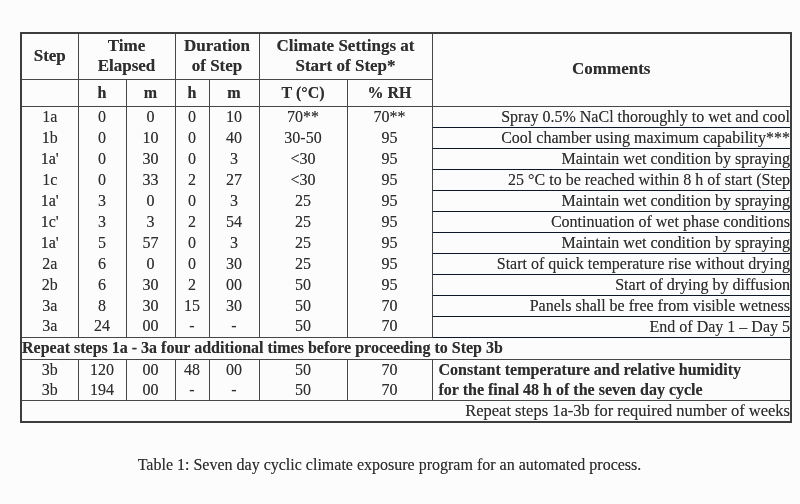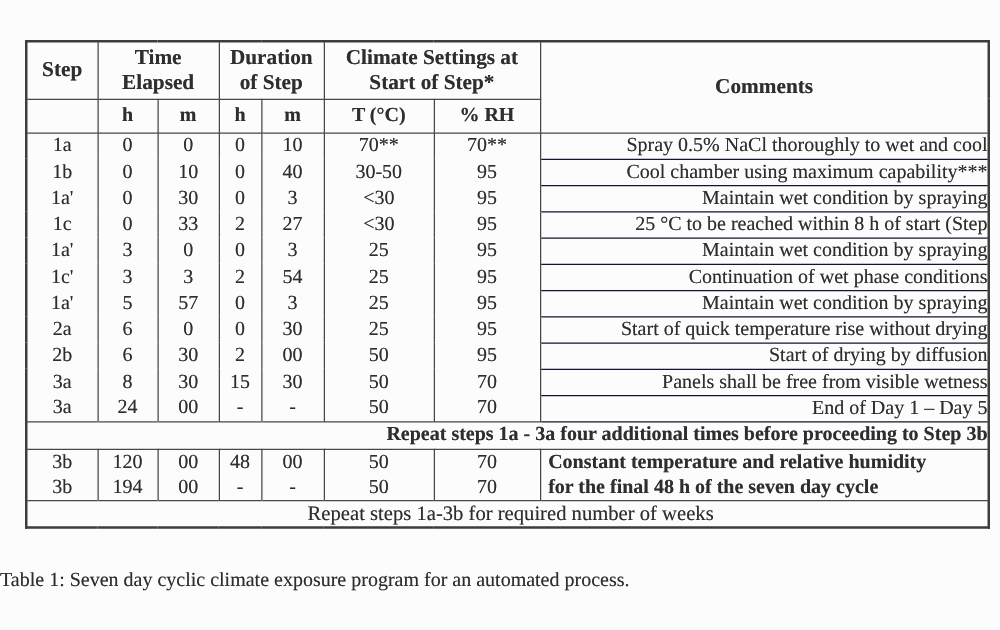--- a/index.html
+++ b/index.html
@@ -63,45 +63,46 @@
     white-space: pre-line;
     line-height: 20px;
     font-weight: bold;
   }
   tr.repeat-row { height: 22px; }
   tr.repeat-row td {
     border-top: 1px solid #474747;
     border-bottom: 1px solid #474747;
     font-weight: bold;
     font-size: 16px;
-    text-align: right;
+    text-align: left;
   }
   tr.row-3b { height: 21px; }
   tr.bottom-row { height: 22px; }
   tr.bottom-row td {
     border-top: 1px solid #474747;
-    text-align: center;
+    text-align: right;
     padding-left: 5px;
     font-size: 16.5px;
   }
   .footnotes {
     position: absolute;
     left: 20px;
     top: 402px;
     width: 760px;
     font-size: 13.5px;
     line-height: 16.5px;
   }
   .caption {
     position: absolute;
     left: 0;
     top: 456px;
     width: 683px;
-    text-align: left;
+    text-align: center;
     font-size: 16px;
+    padding-left: 48px;
   }
 </style>
 </head>
 <body class="scan">
 
 <div class="table-wrap">
   <table>
     <colgroup>
       <col style="width:57px">
       <col style="width:48px">

